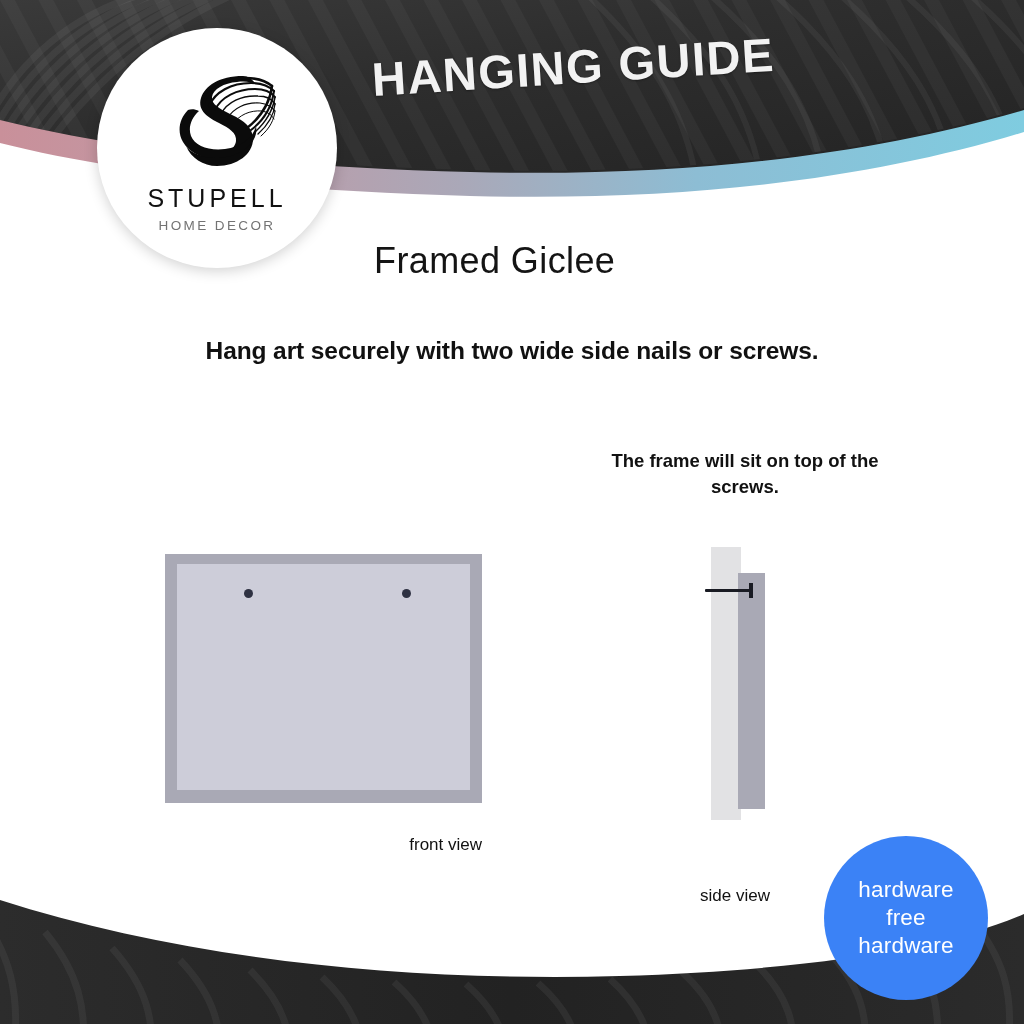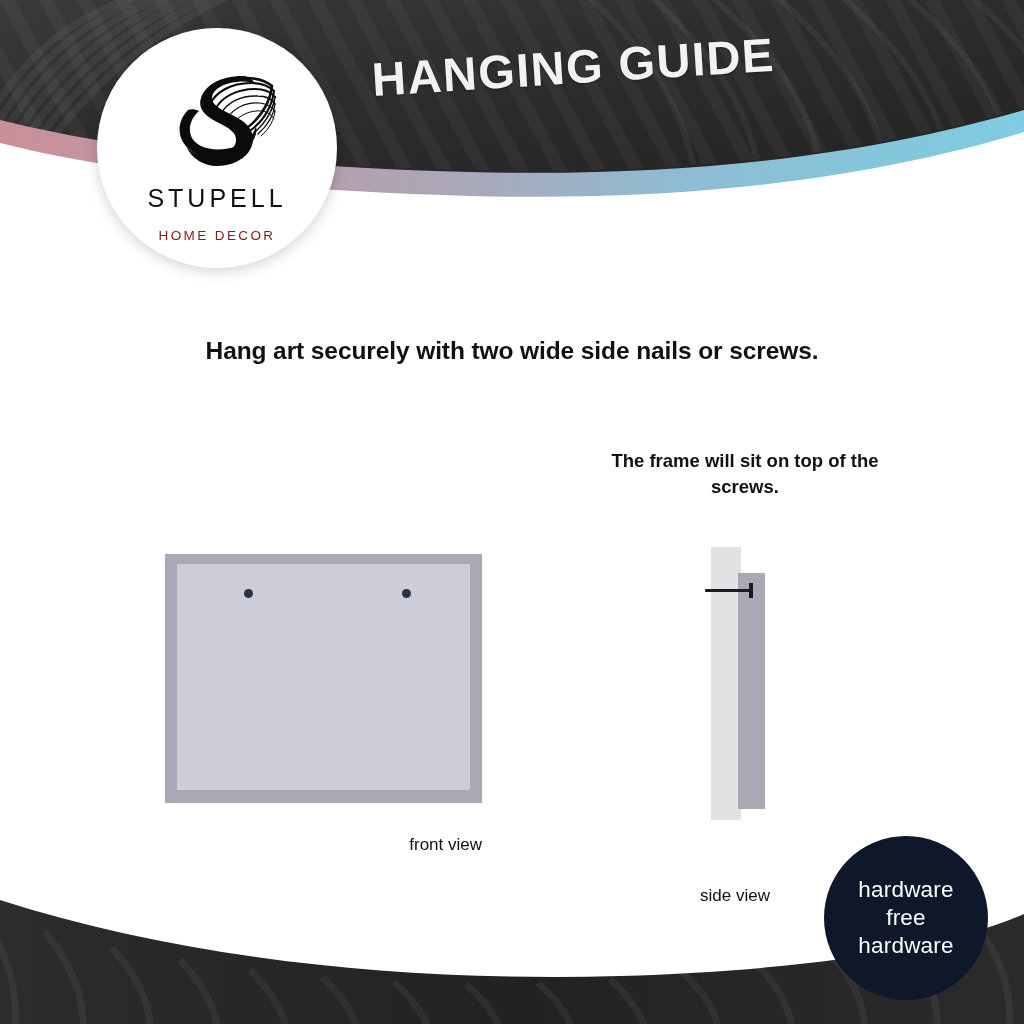--- a/index.html
+++ b/index.html
@@ -42,21 +42,21 @@
     align-items:center; justify-content:flex-start;
     padding-top:34px;
   }
   .logo-mark{ width:120px; height:112px; }
   .logo-word{
     font-size:25px; letter-spacing:4.0px; font-weight:400;
     color:#111; margin-top:12px; line-height:1;
   }
   .logo-sub{
     font-size:13.5px; letter-spacing:2.4px; font-weight:400;
-    color:#7f1d1d; margin-top:18px; line-height:1;
+    color:#737373; margin-top:8px; line-height:1;
   }
 
   
   .product-name{
     position:absolute; left:374px; top:240px;
     font-size:36px; font-weight:300; color:#141414;
     letter-spacing:.4px; white-space:nowrap;
   }
   .lede{
     position:absolute; left:0; top:337px; width:1024px;
@@ -124,21 +124,21 @@
   .vl-front{ left:165px; top:835px; width:317px;text-align:right; }
   .vl-side{  left:660px; top:886px; width:150px; }
 
   
   .btm-wrap{ position:absolute; left:0; bottom:0; width:1024px; height:140px; overflow:hidden; }
 
   
   .blue-badge{
     position:absolute; left:824px; top:836px;
     width:164px; height:164px; border-radius:50%;
-    background:#0f172a;
+    background:#3b82f6;
     display:flex; flex-direction:column;
     align-items:center; justify-content:center;
     color:#ffffff;
     font-size:22.5px; font-weight:400; line-height:1.24;
     text-align:right; letter-spacing:.2px;
   }
 </style>
 </head>
 <body>
 
@@ -258,20 +258,21 @@
         <path d="M117,29 C 115,44 107,58 94,68" stroke-width="2"></path>
         <path d="M118,35 C 116,48 109,60 98,70" stroke-width="1.6"></path>
         <path d="M118,42 C 117,53 111,63 101,72" stroke-width="1.3"></path>
         <path d="M118,49 C 117,58 113,66 104,74" stroke-width="1"></path>
       </g>
     </svg>
     <div class="logo-word">STUPELL</div>
     <div class="logo-sub">HOME DECOR</div>
   </div>
 
+  <div class="product-name">Framed Giclee</div>
 
   <div class="lede">Hang art securely with two wide side nails or screws.</div>
 
   <div class="cap cap-right">The frame will sit on top of the screws.</div>
 
   <div class="front-view">
     <div class="front-inner">
       <span class="screw-dot a"></span>
       <span class="screw-dot b"></span>
     </div>

